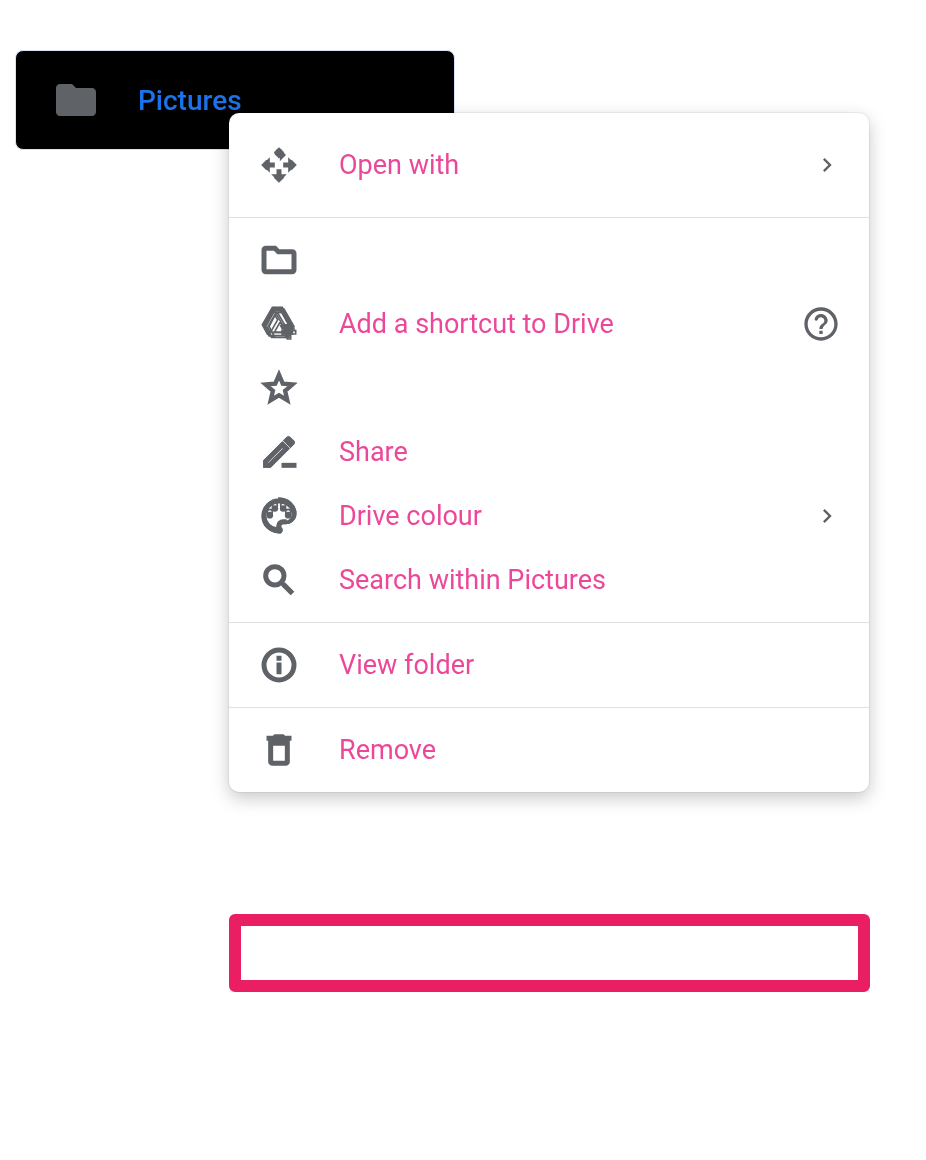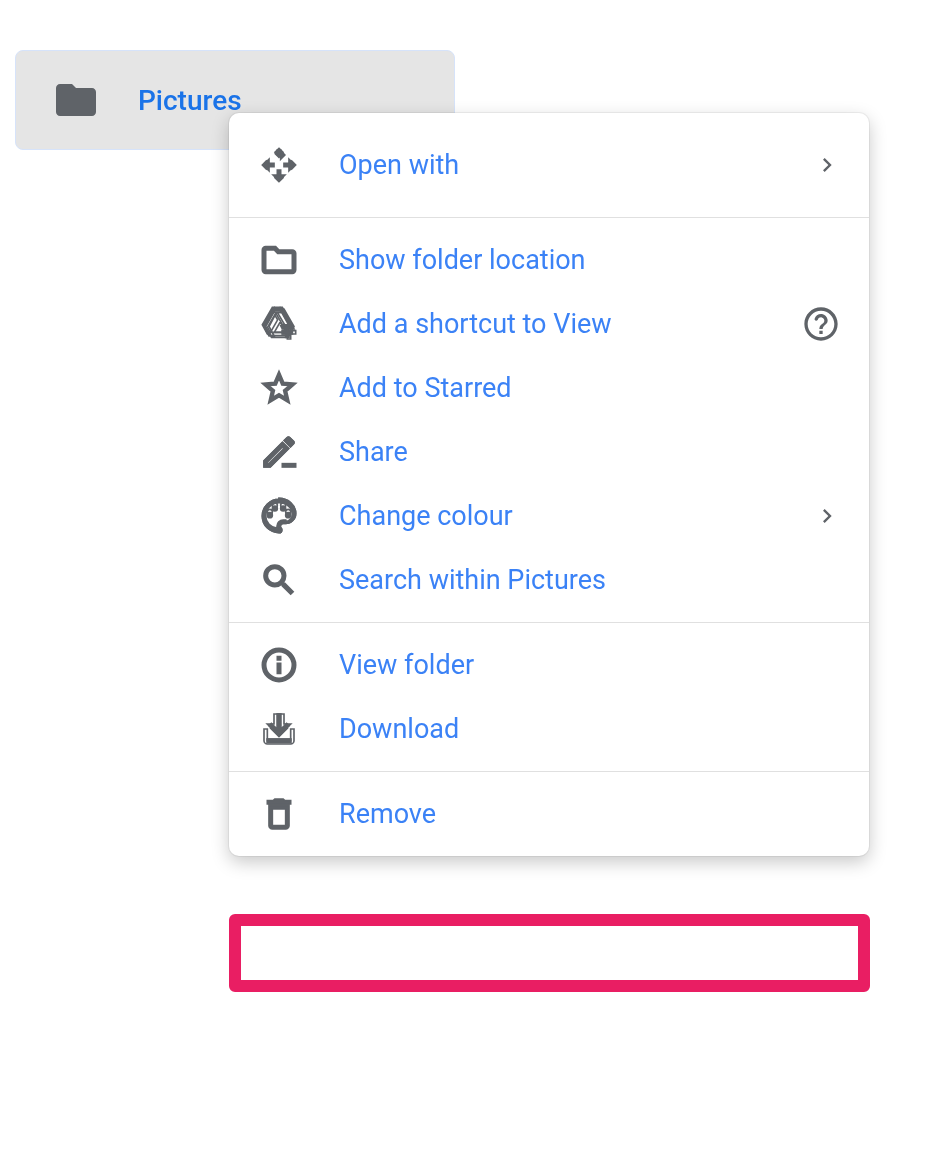--- a/index.html
+++ b/index.html
@@ -17,21 +17,21 @@
     width: 926px;
     height: 1160px;
   }
   
   .folder-chip {
     position: absolute;
     top: 50px;
     left: 15px;
     width: 440px;
     height: 100px;
-    background: #e5e5e5;
+    background: #000000;
     border: 1px solid #d6e3fa;
     border-radius: 8px;
     display: flex;
     align-items: center;
     padding-left: 36px;
     gap: 38px;
   }
   .folder-chip .icon-slot svg {
     width: 48px;
     height: 48px;
@@ -72,21 +72,21 @@
     justify-content: flex-start;
   }
   .menu-item .icon-slot svg {
     width: 40px;
     height: 40px;
     fill: #5f6368;
     stroke: #5f6368;
   }
   .menu-label {
     font-size: 27px;
-    color: #3b82f6;
+    color: #ec4899;
     padding-left: 20px;
   }
   .menu-trailing {
     margin-left: auto;
     display: flex;
     align-items: center;
   }
   .menu-trailing svg {
     width: 28px;
     height: 28px;
@@ -153,49 +153,47 @@
     <div class="divider"></div>
 
 
 
     <div class="menu-item">
       <span class="icon-slot">
         <svg viewBox="0 0 24 24">
             <path d="M20 6h-8l-2-2H4c-1.1 0-2 .9-2 2v12c0 1.1.9 2 2 2h16c1.1 0 2-.9 2-2V8c0-1.1-.9-2-2-2zm0 12H4V6h5.17l2 2H20v10z"></path>
           </svg>
       </span>
-      <span class="menu-label">Show folder location</span>
     </div>
 
     <div class="menu-item">
       <span class="icon-slot">
         <svg viewBox="0 0 24 24">
             <path d="M9 3L3 13.5 6 19h3l-3-5.5L10.5 5H9V3zm4 0l6 10.5h-3L11 5h2V3zm-7 14h12l-1.5 3h-9L6 17z" fill="none"></path>
             <path d="M9 3l-6 10.5L6 19h12l3-5.5L15 3H9zm.87 2h4.26l4.3 7.5h-4.26L9.87 5zM6.87 17l-1.72-3 4.3-7.5 1.72 3-4.3 7.5zm2.3 0l3.58-6.25L16.33 17H9.17z" fill="none"></path>
             <path d="M8 2l-6 10.5L5 18h1.5L4 13.5 9.5 4H13l5 9h-5l1 2h7L14 2H8z"></path>
             <path d="M17 18h-3v-2h3v-3h2v3h3v2h-3v3h-2v-3z" fill="none"></path>
             <path d="M16 16v-2h2v2h2v2h-2v2h-2v-2h-2v-2h2z"></path>
           </svg>
       </span>
-      <span class="menu-label">Add a shortcut to View</span>
+      <span class="menu-label">Add a shortcut to Drive</span>
       <span class="menu-trailing help">
         <svg viewBox="0 0 24 24">
             <path d="M12 2C6.48 2 2 6.48 2 12s4.48 10 10 10 10-4.48 10-10S17.52 2 12 2zm0 18c-4.41 0-8-3.59-8-8s3.59-8 8-8 8 3.59 8 8-3.59 8-8 8zm-1-4h2v2h-2v-2zm1.61-9.96c-2.06-.3-3.88.97-4.43 2.79-.18.58.26 1.17.87 1.17h.2c.41 0 .74-.29.88-.67.32-.89 1.27-1.5 2.3-1.28.95.2 1.65 1.13 1.57 2.1-.1 1.34-1.62 1.63-2.45 2.88 0 .01-.01.01-.01.02-.01.02-.02.03-.03.05-.09.15-.18.32-.25.5-.01.03-.03.05-.04.08-.01.02-.01.04-.02.07-.12.34-.2.75-.2 1.25h2c0-.42.11-.77.28-1.07.02-.03.03-.06.05-.09.08-.14.18-.27.28-.39.01-.01.02-.03.03-.04.1-.12.21-.23.33-.34.96-.91 2.26-1.65 1.99-3.56-.24-1.74-1.61-3.21-3.35-3.47z"></path>
           </svg>
       </span>
     </div>
 
 
     <div class="menu-item">
       <span class="icon-slot">
         <svg viewBox="0 0 24 24">
             <path d="M22 9.24l-7.19-.62L12 2 9.19 8.63 2 9.24l5.46 4.73L5.82 21 12 17.27 18.18 21l-1.63-7.03L22 9.24zM12 15.4l-3.76 2.27 1-4.28-3.32-2.88 4.38-.38L12 6.1l1.71 4.04 4.38.38-3.32 2.88 1 4.28L12 15.4z"></path>
           </svg>
       </span>
-      <span class="menu-label">Add to Starred</span>
     </div>
 
     <div class="menu-item">
       <span class="icon-slot">
         <svg viewBox="0 0 24 24">
             <path d="M3 17.25V21h3.75L17.81 9.94l-3.75-3.75L3 17.25zM20.71 7.04a.996.996 0 0 0 0-1.41l-2.34-2.34a.996.996 0 0 0-1.41 0l-1.83 1.83 3.75 3.75 1.83-1.83z" fill="none"></path>
             <path d="M3 17.25V21h3.75L17.81 9.94l-3.75-3.75L3 17.25zM5.92 19H5v-.92l9.06-9.06.92.92L5.92 19zM20.71 5.63l-2.34-2.34a.996.996 0 0 0-1.41 0l-1.83 1.83 3.75 3.75 1.83-1.83a.996.996 0 0 0 0-1.41z"></path>
             <rect x="14" y="19" width="8" height="2"></rect>
           </svg>
       </span>
@@ -206,21 +204,21 @@
       <span class="icon-slot">
         <svg viewBox="0 0 24 24">
             <path d="M12 2C6.49 2 2 6.49 2 12s4.49 10 10 10c.92 0 1.67-.75 1.67-1.67 0-.43-.17-.82-.44-1.11-.26-.28-.43-.66-.43-1.09 0-.92.75-1.67 1.67-1.67H16c3.31 0 6-2.69 6-6 0-4.96-4.49-9-10-9zm-5.5 9c-.83 0-1.5-.67-1.5-1.5S5.67 8 6.5 8 8 8.67 8 9.5 7.33 11 6.5 11zm3-4C8.67 7 8 6.33 8 5.5S8.67 4 9.5 4s1.5.67 1.5 1.5S10.33 7 9.5 7zm5 0c-.83 0-1.5-.67-1.5-1.5S13.67 4 14.5 4s1.5.67 1.5 1.5S15.33 7 14.5 7zm3 4c-.83 0-1.5-.67-1.5-1.5S16.67 8 17.5 8s1.5.67 1.5 1.5-.67 1.5-1.5 1.5z" fill="none"></path>
             <path d="M12 2C6.49 2 2 6.49 2 12s4.49 10 10 10c.92 0 1.67-.75 1.67-1.67 0-.43-.17-.82-.44-1.11-.26-.28-.43-.66-.43-1.09 0-.92.75-1.67 1.67-1.67H16c3.31 0 6-2.69 6-6 0-4.96-4.49-9-10-9zm4 12.46h-1.53c-2.02 0-3.67 1.65-3.67 3.67 0 .43.08.84.23 1.22-3.97-.33-7.03-3.66-7.03-7.35C4 7.59 7.59 4 12 4c4.54 0 8 3.17 8 7 0 2.21-1.79 4-4 4.46z"></path>
             <circle cx="6.5" cy="11.5" r="1.5"></circle>
             <circle cx="9.5" cy="7.5" r="1.5"></circle>
             <circle cx="14.5" cy="7.5" r="1.5"></circle>
             <circle cx="17.5" cy="11.5" r="1.5"></circle>
           </svg>
       </span>
-      <span class="menu-label">Change colour</span>
+      <span class="menu-label">Drive colour</span>
       <span class="menu-trailing">
         <svg viewBox="0 0 24 24">
             <path d="M8.59 16.59L13.17 12 8.59 7.41 10 6l6 6-6 6z"></path>
           </svg>
       </span>
     </div>
 
     <div class="menu-item">
       <span class="icon-slot">
         <svg viewBox="0 0 24 24">
@@ -234,30 +232,20 @@
 
     <div class="menu-item">
       <span class="icon-slot">
         <svg viewBox="0 0 24 24">
             <path d="M11 7h2v2h-2zm0 4h2v6h-2zm1-9C6.48 2 2 6.48 2 12s4.48 10 10 10 10-4.48 10-10S17.52 2 12 2zm0 18c-4.41 0-8-3.59-8-8s3.59-8 8-8 8 3.59 8 8-3.59 8-8 8z"></path>
           </svg>
       </span>
       <span class="menu-label">View folder</span>
     </div>
 
-    <div class="menu-item">
-      <span class="icon-slot">
-        <svg viewBox="0 0 24 24">
-            <path d="M19 12v7H5v-7H3v7c0 1.1.9 2 2 2h14c1.1 0 2-.9 2-2v-7h-2zm-6 .67l2.59-2.58L17 11.5l-5 5-5-5 1.41-1.41L11 12.67V3h2v9.67z" fill="none"></path>
-            <path d="M5 20h14v-2H5v2zM19 9h-4V3H9v6H5l7 7 7-7z" fill="none"></path>
-            <path d="M13 3v9.17l3.59-3.58L18 10l-6 6-6-6 1.41-1.41L11 12.17V3h2zM5 18h14v2H5v-2z"></path>
-          </svg>
-      </span>
-      <span class="menu-label">Download</span>
-    </div>
 
     <div class="divider"></div>
 
     <div class="menu-item">
       <span class="icon-slot">
         <svg viewBox="0 0 24 24">
             <path d="M16 9v10H8V9h8m-1.5-6h-5l-1 1H5v2h14V4h-3.5l-1-1zM18 7H6v12c0 1.1.9 2 2 2h8c1.1 0 2-.9 2-2V7z"></path>
           </svg>
       </span>
       <span class="menu-label">Remove</span>

